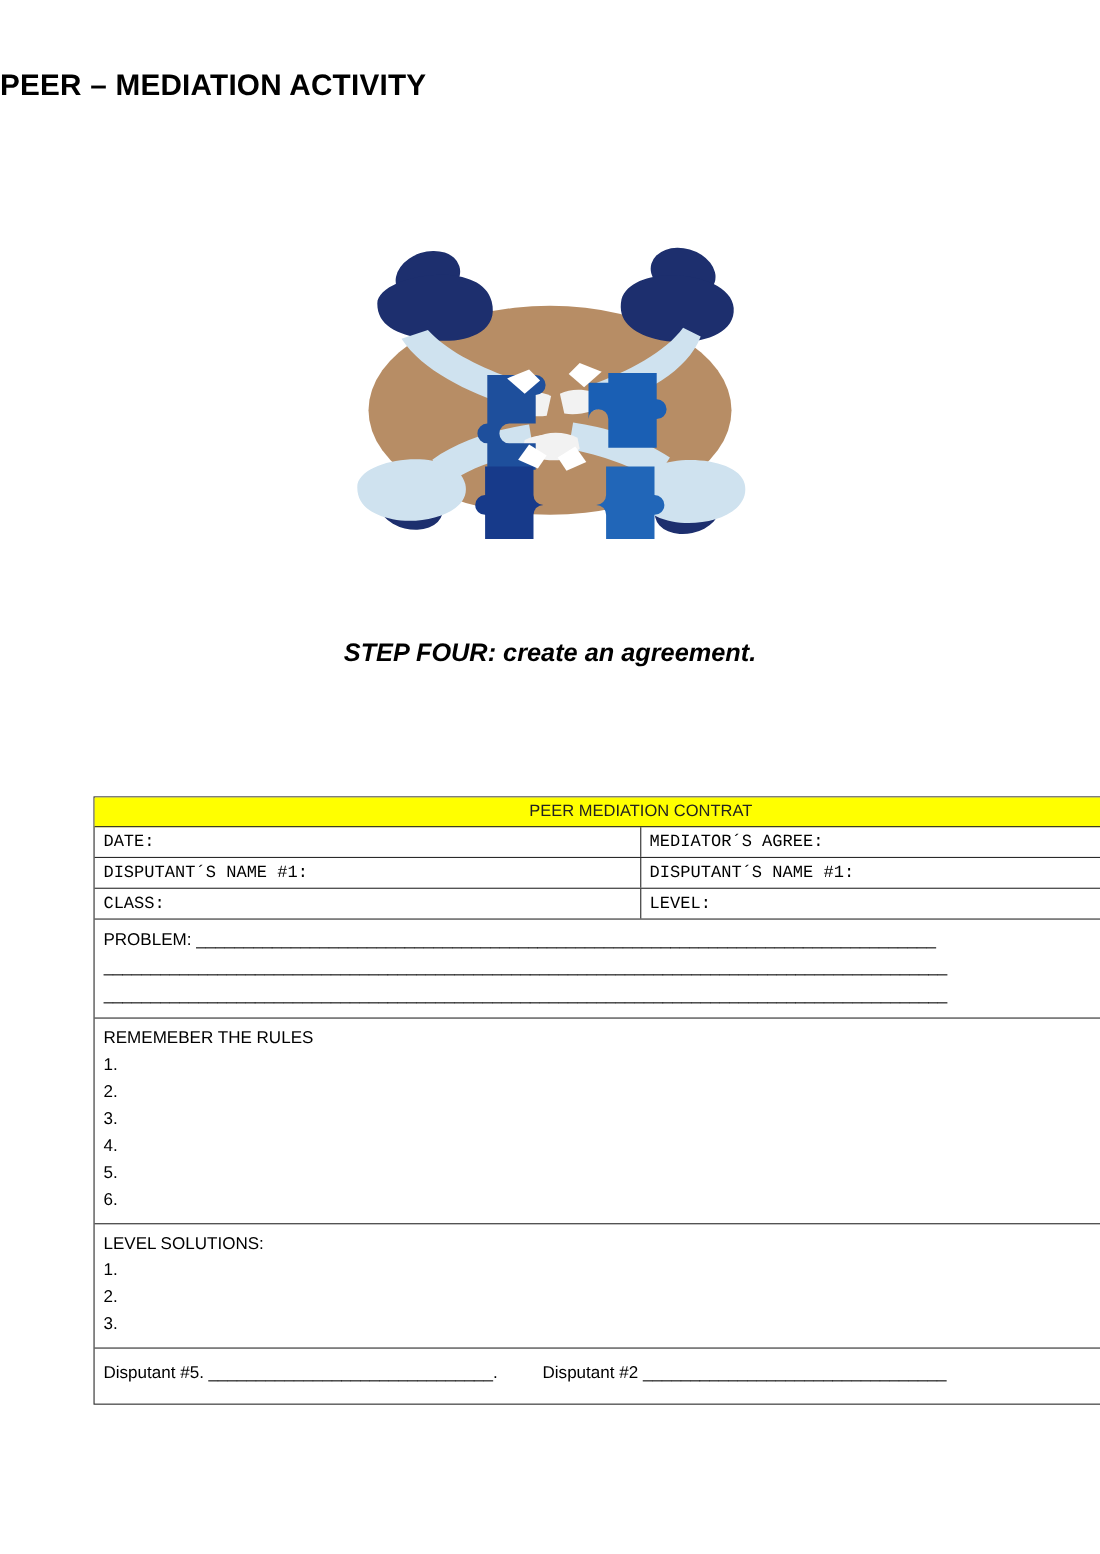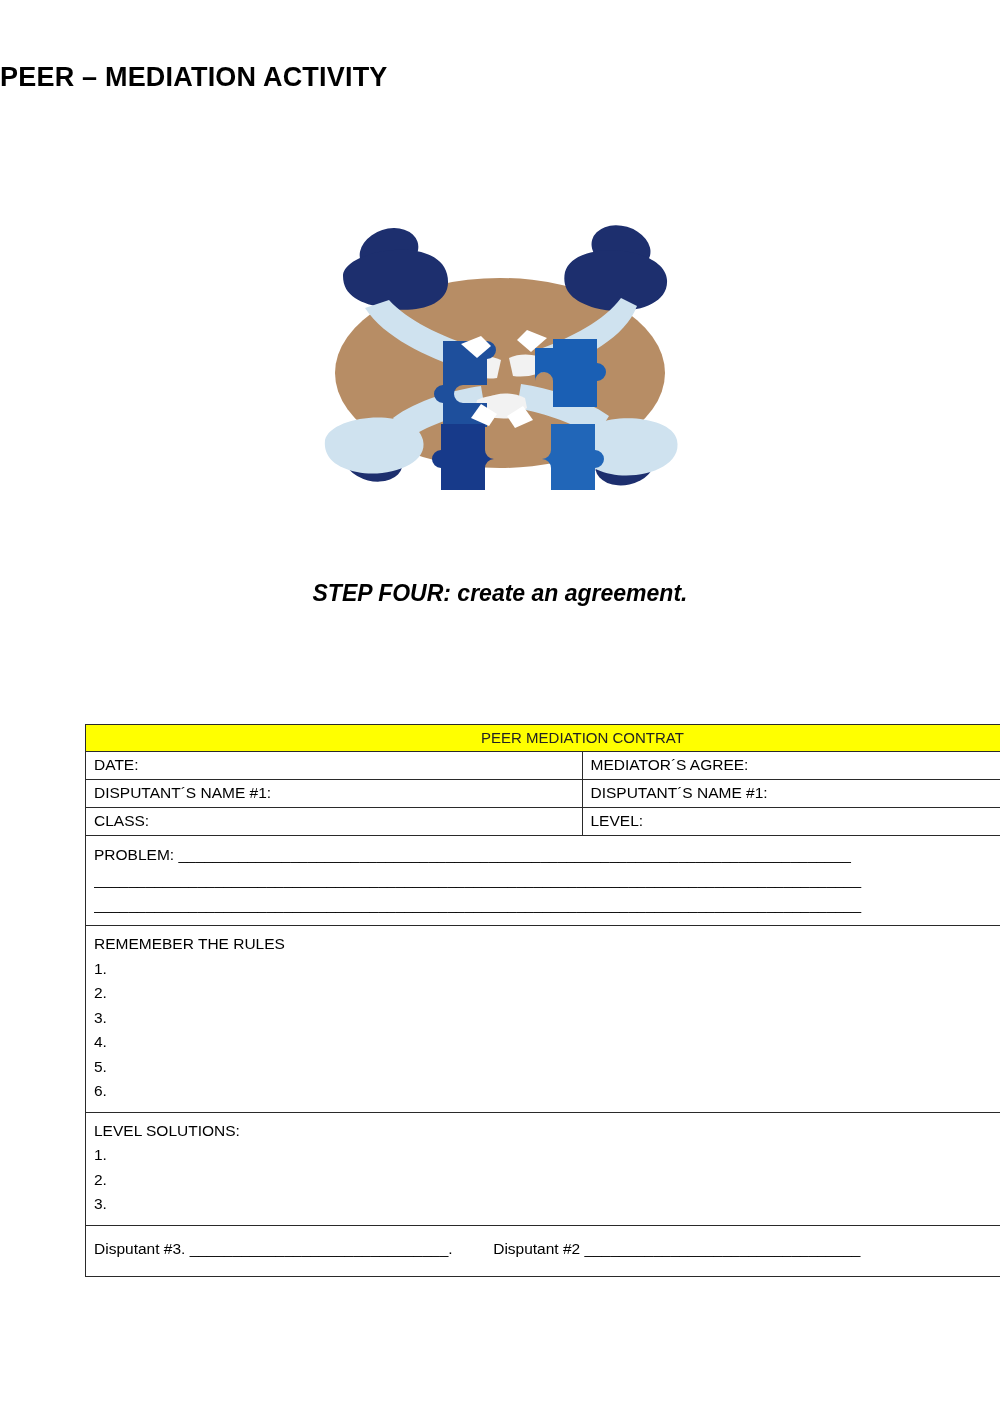--- a/index.html
+++ b/index.html
@@ -74,20 +74,21 @@
     text-align: center;
     padding: 4px 0 5px 0;
     font-size: 15px;
     color: #222;
     border-bottom: 1px solid #2a2a2a;
   }
   .cell {
     padding: 4px 8px 5px 8px;
     box-sizing: border-box;
     min-height: 26px;
+    font-family: Liberation Mono, monospace;
   }
   .cell-left {
     width: 50%;
     border-right: 1px solid #2a2a2a;
   }
   .cell-right {
     width: 50%;
   }
   .block {
     padding: 6px 8px 8px 8px;
@@ -204,21 +205,21 @@
       <div class="block" style="width:100%">
         <div class="list-line">LEVEL SOLUTIONS:</div>
         <div class="list-line">1.</div>
         <div class="list-line">2.</div>
         <div class="list-line">3.</div>
       </div>
     </div>
 
     <div class="row">
       <div class="sig-row" style="width:100%">
-        <span>Disputant #3. ______________________________.</span>
+        <span>Disputant #5. ______________________________.</span>
         <span class="sig-gap"></span>
         <span>Disputant #2  ________________________________</span>
       </div>
     </div>
 
   </div>
 
 </div>
 
 </body></html>

